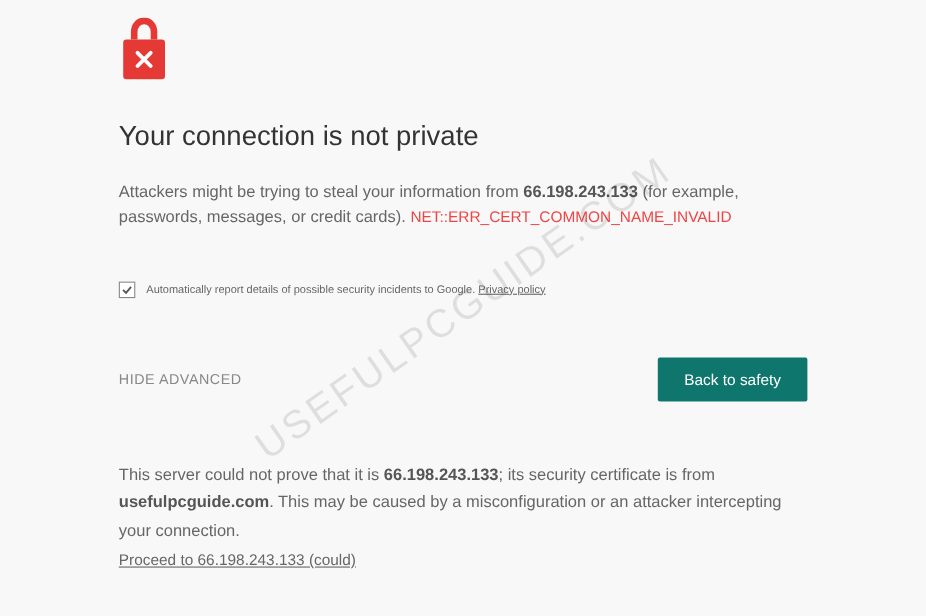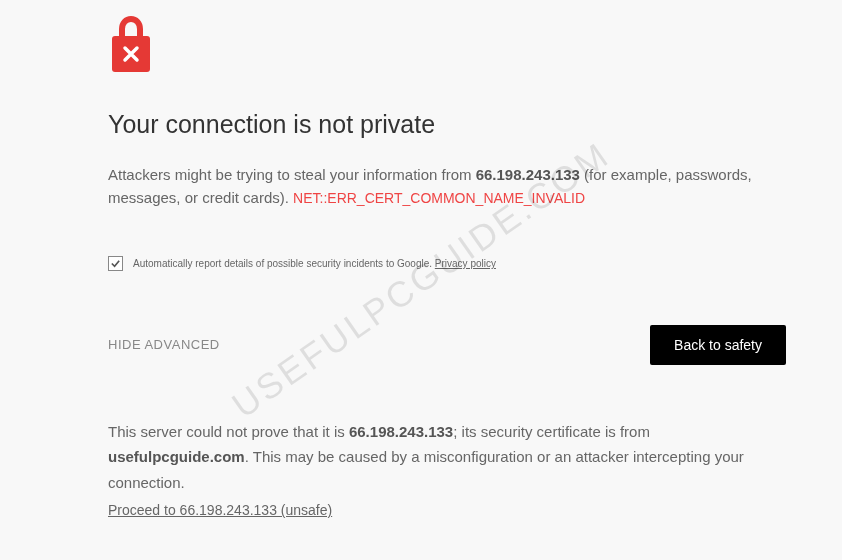--- a/index.html
+++ b/index.html
@@ -8,21 +8,21 @@
       box-sizing: border-box;
     }
     body {
       font-family: 'Segoe UI', Tahoma, Geneva, sans-serif;
       background: #f8f8f8;
       width: 842px;
       height: 560px;
       overflow: hidden;
     }
     .container {
-      padding: 16px 56px 0 108px;
+      padding: 16px 108px 0 108px;
     }
     .lock-icon {
       width: 46px;
       height: 58px;
       margin-bottom: 36px;
     }
     .heading {
       font-size: 25px;
       font-weight: 400;
       color: #333;
@@ -77,21 +77,21 @@
       align-items: center;
       margin-bottom: 54px;
     }
     .hide-advanced {
       font-size: 13px;
       color: #888;
       letter-spacing: 0.5px;
       cursor: pointer;
     }
     .back-button {
-      background: #000000;
+      background: #0f766e;
       color: #fff;
       border: none;
       padding: 12px 24px;
       font-size: 14px;
       cursor: pointer;
       border-radius: 2px;
     }
     .advanced-text {
       font-size: 15px;
       color: #666;
@@ -152,16 +152,16 @@
 
   <div class="actions-row">
     <span class="hide-advanced">HIDE ADVANCED</span>
     <button class="back-button">Back to safety</button>
   </div>
 
   <p class="advanced-text">
     <span>This server could not prove that it is </span><span class="bold">66.198.243.133</span><span>; its security certificate is from </span><span class="bold">usefulpcguide.com</span><span>. This may be caused by a misconfiguration or an attacker intercepting your connection.</span>
   </p>
 
-  <a class="proceed-link">Proceed to 66.198.243.133 (unsafe)</a>
+  <a class="proceed-link">Proceed to 66.198.243.133 (could)</a>
 </div>
 
 <div class="watermark">USEFULPCGUIDE.COM</div>
 
 </body></html>

